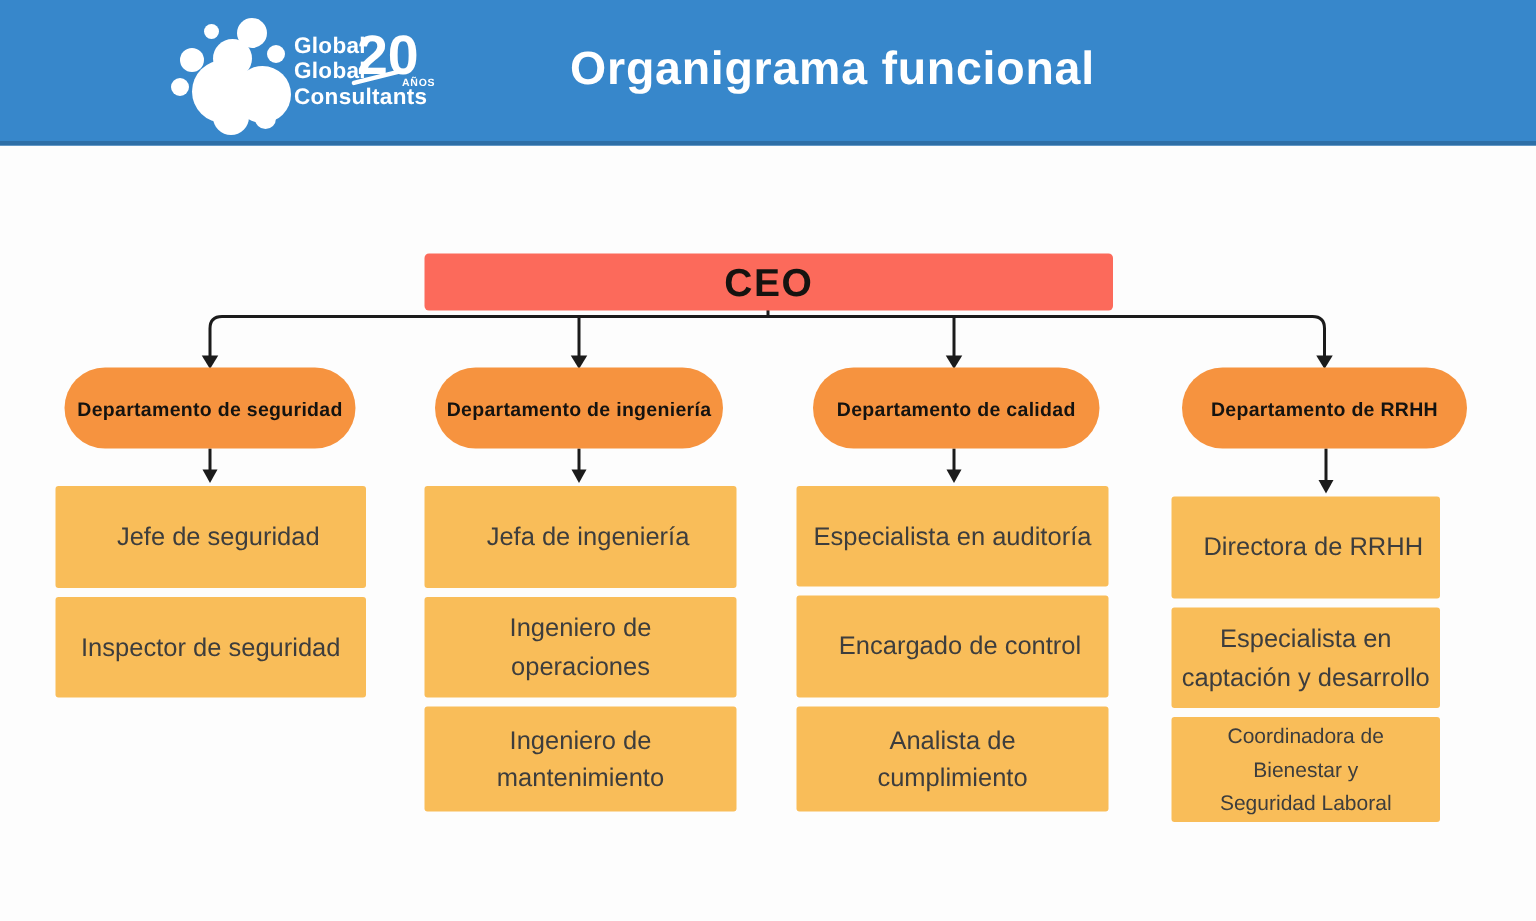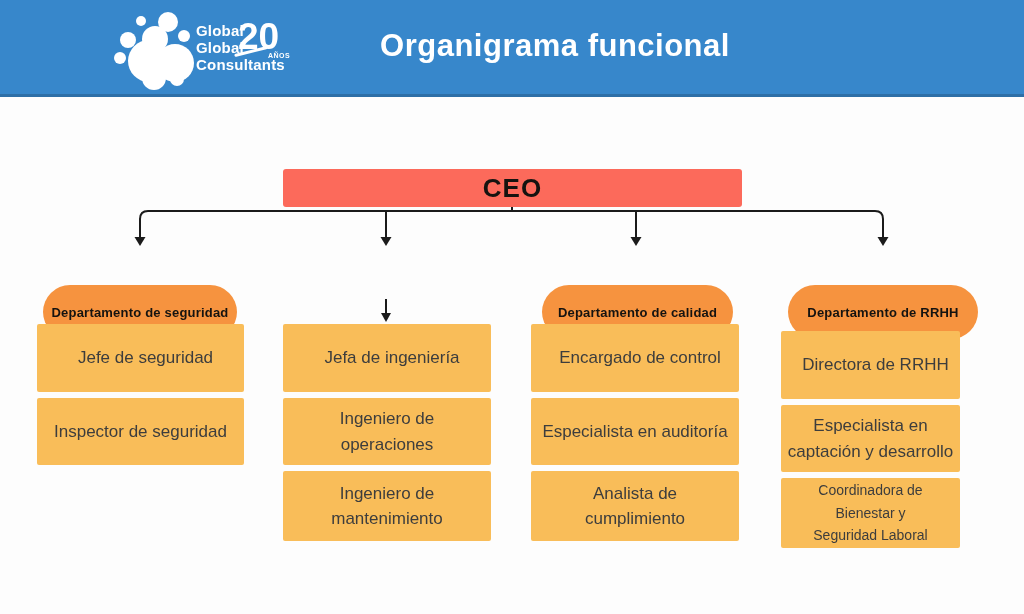--- a/index.html
+++ b/index.html
@@ -33,21 +33,21 @@
   .logo-swoosh{position:absolute;left:122px;top:46px;width:34px;height:3px;background:#fff;
     transform:rotate(-14deg);border-radius:2px;}
 
   
   .ceo{position:absolute;left:283px;top:123px;width:459px;height:38px;border-radius:3px;
     background:var(--ceo_bg,#FC6A5B);display:flex;align-items:center;justify-content:center;
     color:var(--node_text,#111111);font-size:26px;font-weight:bold;letter-spacing:1px;margin-top:46px;}
 
   .pill{position:absolute;top:245px;height:54px;border-radius:27px;
     background:var(--dept_bg,#F6933F);display:flex;align-items:center;justify-content:center;
-    color:var(--node_text,#111111);font-size:13px;font-weight:bold;letter-spacing:.2px;text-align:center;margin-top:40px;}
+    color:var(--node_text,#111111);font-size:13px;font-weight:bold;letter-spacing:.2px;text-align:center;}
   .pill1{left:43px;width:194px;}
   .pill2{left:290px;width:192px;}
   .pill3{left:542px;width:191px;}
   .pill4{left:788px;width:190px;}
 
   .col{position:absolute;display:flex;flex-direction:column;gap:6px;}
   .col1{left:37px;top:324px;width:207px;}
   .col2{left:283px;top:324px;width:208px;}
   .col3{left:531px;top:324px;width:208px;}
   .col4{left:781px;top:331px;width:179px;}
@@ -113,37 +113,38 @@
       <polygon points="135,313 145,313 140,322"></polygon>
       <polygon points="381,313 391,313 386,322"></polygon>
       <polygon points="631,313 641,313 636,322"></polygon>
       <polygon points="879,320 889,320 884,329"></polygon>
     </g>
   </svg>
 
   <div class="ceo">CEO</div>
 
   <div class="pill pill1">Departamento de seguridad</div>
+  <div class="pill pill2">Departamento de ingeniería</div>
   <div class="pill pill3">Departamento de calidad</div>
   <div class="pill pill4">Departamento de RRHH</div>
 
   <div class="col col1">
     <div class="role r1">Jefe de seguridad</div>
     <div class="role r2">Inspector de seguridad</div>
   </div>
   <div class="col col2">
     <div class="role r1">Jefa de ingeniería</div>
     <div class="role r2">Ingeniero de
 operaciones</div>
     <div class="role r3">Ingeniero de
 mantenimiento</div>
   </div>
   <div class="col col3">
+    <div class="role r2">Especialista en auditoría</div>
     <div class="role r1">Encargado de control</div>
-    <div class="role r2">Especialista en auditoría</div>
     <div class="role r3">Analista de
 cumplimiento</div>
   </div>
   <div class="col col4">
     <div class="role r1">Directora de RRHH</div>
     <div class="role r2">Especialista en
 captación y desarrollo</div>
     <div class="role r3 small">Coordinadora de Bienestar y
 Seguridad Laboral</div>
   </div>

